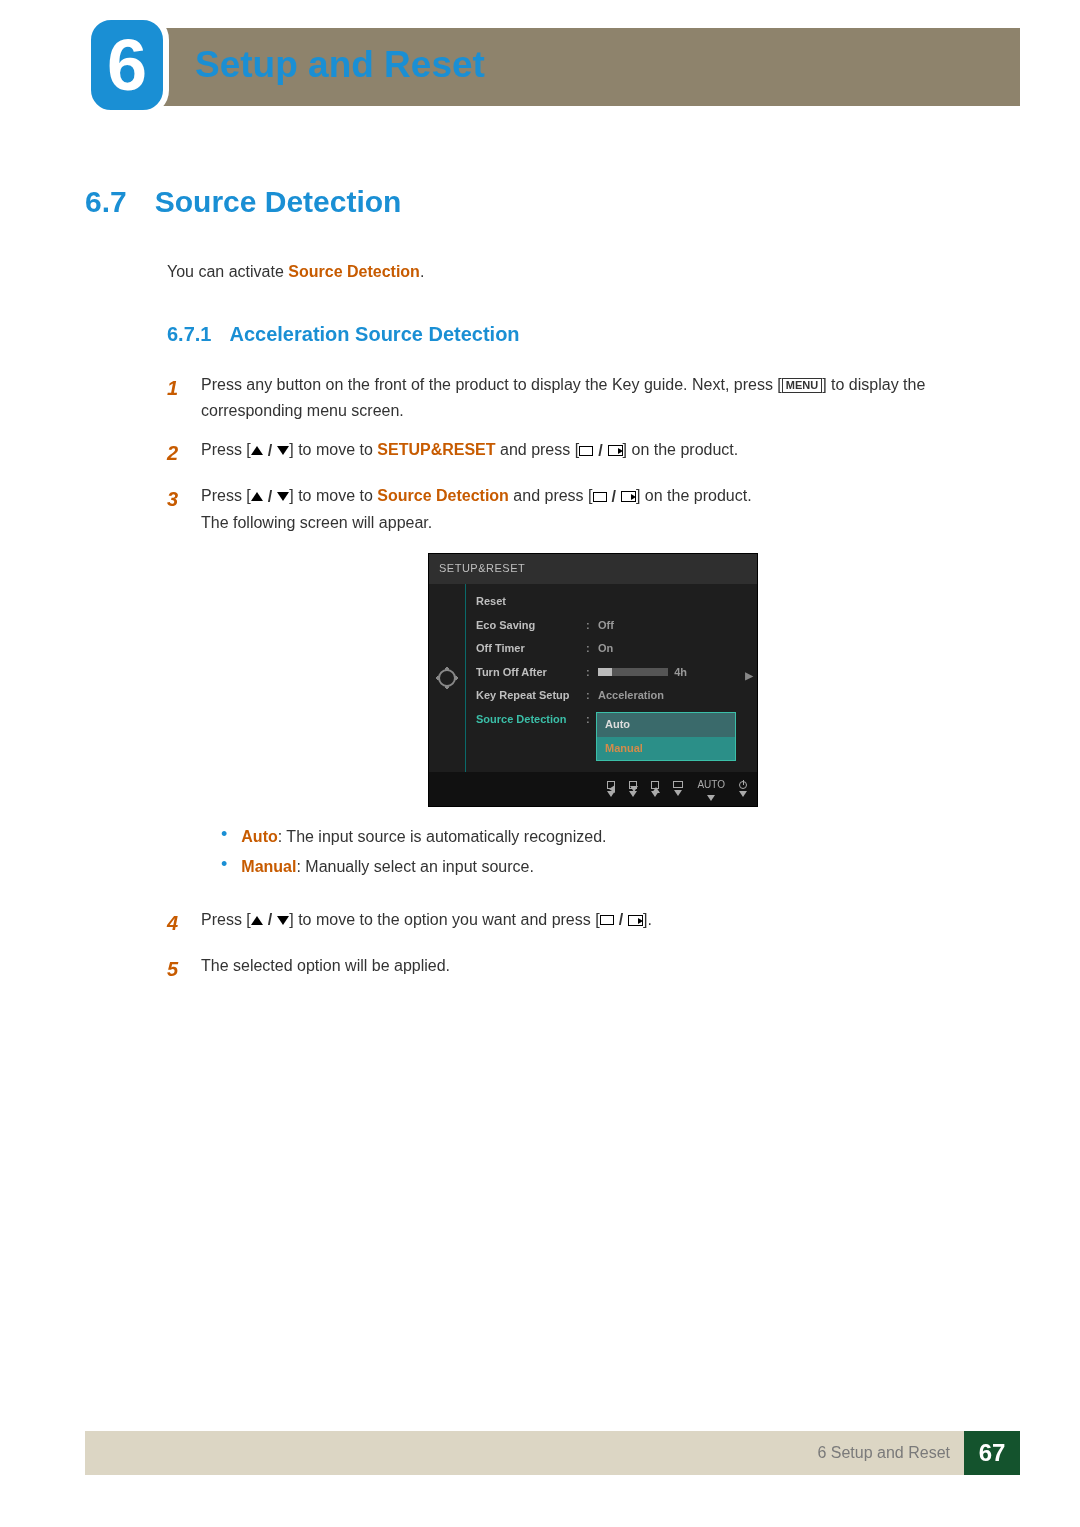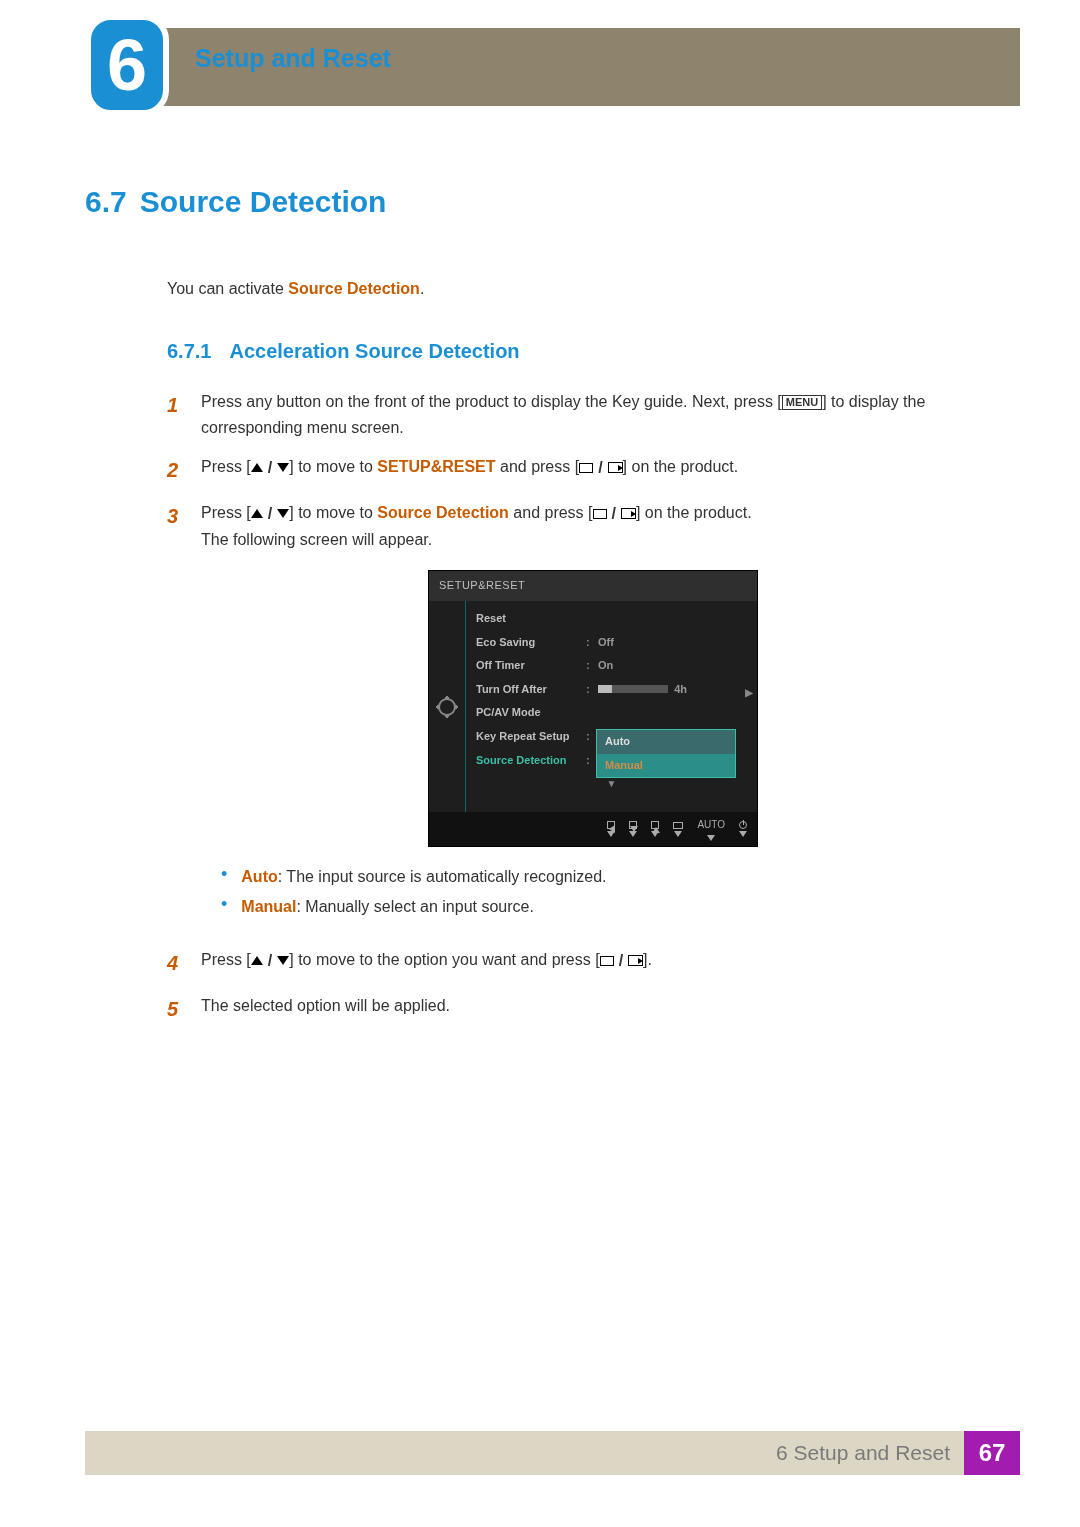--- a/index.html
+++ b/index.html
@@ -31,36 +31,36 @@
     font-size: 72px;
     font-weight: bold;
     display: flex;
     align-items: center;
     justify-content: center;
     z-index: 2;
   }
   .chapter-title {
     position: absolute;
     top: 44px; left: 195px;
-    font-size: 25px;
+    font-size: 37px;
     font-weight: bold;
     color: #1a8fd4;
     z-index: 3;
   }
   .content {
     position: absolute;
     top: 185px;
     left: 85px;
     right: 95px;
   }
   .section-line {
     display: flex;
     align-items: baseline;
-    gap: 13px;
-    margin-bottom: 58px;
+    gap: 28px;
+    margin-bottom: 41px;
   }
   .section-num {
     color: #1a8fd4;
     font-size: 30px;
     font-weight: bold;
   }
   .section-title {
     color: #1a8fd4;
     font-size: 30px;
     font-weight: bold;
@@ -242,25 +242,25 @@
     left: 85px; right: 60px; bottom: 52px;
     height: 44px;
     background: #dcd6c4;
     display: flex;
     align-items: center;
     justify-content: flex-end;
     padding-right: 0;
   }
   .footer-text {
     color: #7a7a7a;
-    font-size: 21px;
+    font-size: 16px;
     padding-right: 14px;
   }
   .footer-pagenum {
-    background: #a21caf;
+    background: #14532d;
     color: #fff;
     font-size: 24px;
     font-weight: bold;
     width: 56px; height: 44px;
     display:flex; align-items:center; justify-content:center;
   }
 </style>
 </head>
 <body>
 
@@ -340,23 +340,20 @@
                 </div>
               <div class="osd-row">
                   <span class="osd-label">Off Timer</span>
                   <span class="osd-colon">:</span>
                   <span class="osd-val">On</span>
                 </div>
               <div class="osd-row">
                   <span class="osd-label">Turn Off After</span>
                   <span class="osd-colon">:</span>
                   <span class="osd-val"><span class="osd-slider"><span class="osd-slider-fill"></span></span>&nbsp;&nbsp;<span>4h</span></span>
-                </div>
-              <div class="osd-row">
-                  <span class="osd-label">PC/AV Mode</span>
                 </div>
               <div class="osd-row">
                   <span class="osd-label">Key Repeat Setup</span>
                   <span class="osd-colon">:</span>
                   <span class="osd-val">Acceleration</span>
                 </div>
               <div class="osd-row active">
                   <span class="osd-label">Source Detection</span>
                   <span class="osd-colon">:</span>
                 </div>

